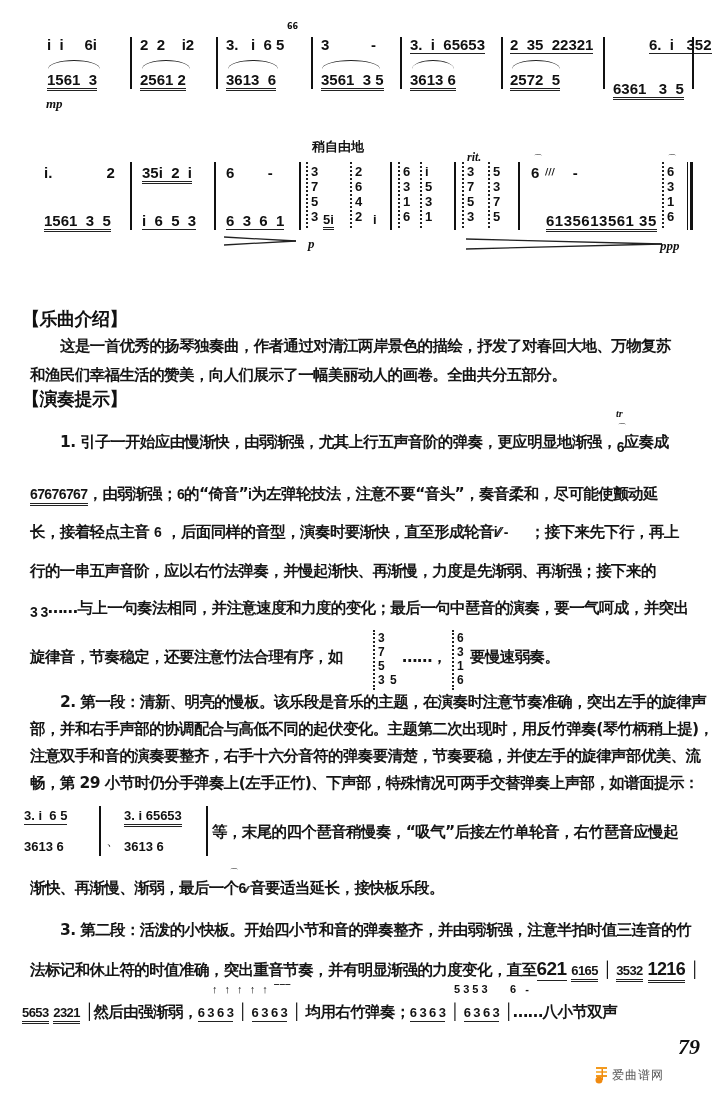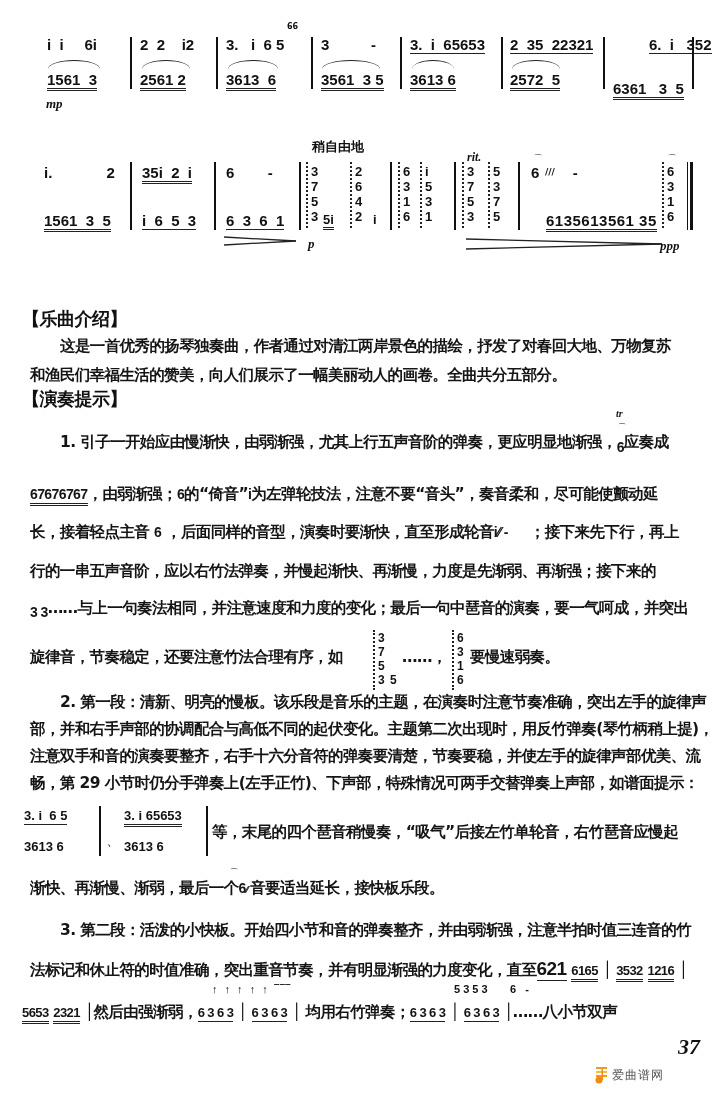--- a/index.html
+++ b/index.html
@@ -207,31 +207,31 @@
 <div class="barline" style="left:206px;top:806px;height:50px;"></div>
 <div class="text-p" style="left:212px;width:490px;top:822px;">等，末尾的四个琶音稍慢奏，“吸气”后接左竹单轮音，右竹琶音应慢起</div>
 
 <div class="text-p" style="top:878px;">
   <span>渐快、再渐慢、渐弱，最后一个</span><span class="inline-num">6</span><span style="font-size:9px;">⁄⁄ </span><span>音要适当延长，接快板乐段。</span>
 </div>
 <span class="abs" style="left:229px;top:866px;font-size:10px;">⌒</span>
 
 <div class="text-p" style="top:920px;left:60px;">3. 第二段：活泼的小快板。开始四小节和音的弹奏整齐，并由弱渐强，注意半拍时值三连音的竹</div>
 <div class="text-p" style="top:958px;">
-  <span>法标记和休止符的时值准确，突出重音节奏，并有明显渐强的力度变化，直至</span><span class="inline-num ul1" style="font-size:19px;">621</span>&nbsp;<span class="inline-num ul2" style="font-size:13px;">6165</span> │ <span class="inline-num ul2" style="font-size:13px;">3532</span>&nbsp;<span class="inline-num ul2" style="font-size:13px;">1216</span> │
+  <span>法标记和休止符的时值准确，突出重音节奏，并有明显渐强的力度变化，直至</span><span class="inline-num ul1" style="font-size:19px;">621</span>&nbsp;<span class="inline-num ul2" style="font-size:13px;">6165</span> │ <span class="inline-num ul2" style="font-size:13px;">3532</span>&nbsp;<span class="inline-num ul2" style="font-size:18px;">1216</span> │
 </div>
 
 <div class="text-p" style="top:1002px;left:22px;">
   <span class="inline-num ul2" style="font-size:13px;">5653</span>&nbsp;<span class="inline-num ul2" style="font-size:13px;">2321</span> │<span>然后由强渐弱，</span><span class="inline-num ul1" style="font-size:13px;white-space:pre;">6 3 6 3</span> │ <span class="inline-num ul1" style="font-size:13px;white-space:pre;">6 3 6 3</span> │ <span>均用右竹弹奏；</span><span class="inline-num ul1" style="font-size:13px;white-space:pre;">6 3 6 3</span> │ <span class="inline-num ul1" style="font-size:13px;white-space:pre;">6 3 6 3</span> │<span>……八小节双声</span>
 </div>
 <span class="abs inline-num" style="left:212px;top:983px;font-size:11px;letter-spacing:2px;">↑ ↑ ↑ ↑ ↑ ‾‾‾</span>
 <span class="abs inline-num" style="left:454px;top:983px;font-size:11px;white-space:pre;">5 3 5 3</span>
 <span class="abs inline-num" style="left:510px;top:983px;font-size:11px;white-space:pre;">6   -</span>
 
-<div class="page-no">37</div>
+<div class="page-no">79</div>
 <div class="logo">
   <div class="logo-mark">
     <svg width="15" height="18" viewBox="0 0 15 18">
       <rect x="2" y="1" width="11" height="2" fill="#f39a1e"></rect>
       <rect x="2" y="5" width="11" height="2" fill="#f7b955"></rect>
       <rect x="2" y="9" width="11" height="2" fill="#f39a1e"></rect>
       <circle cx="5" cy="14" r="3.5" fill="#f08a10"></circle>
       <rect x="7.5" y="3" width="1.5" height="11" fill="#f08a10"></rect>
     </svg>
   </div>

